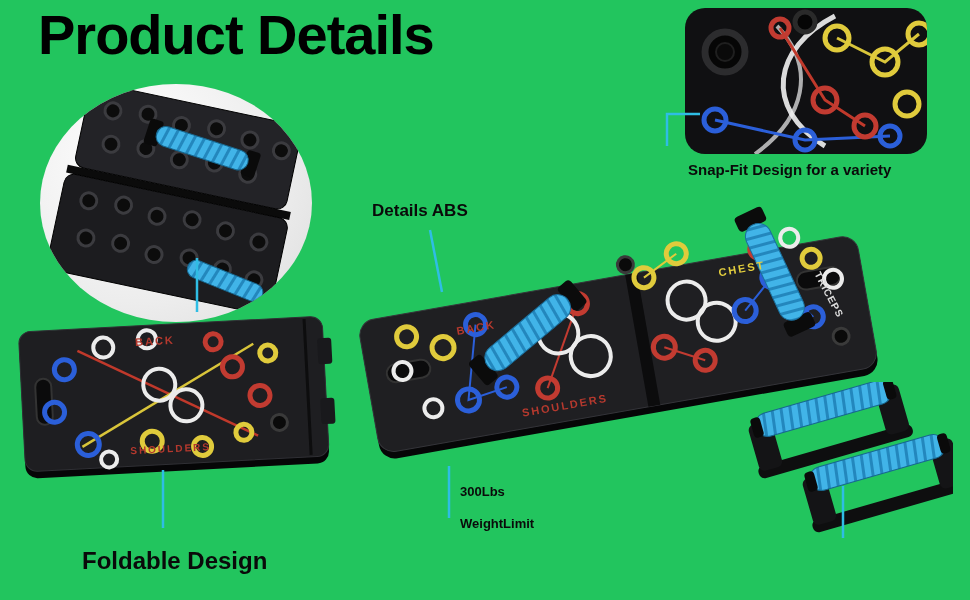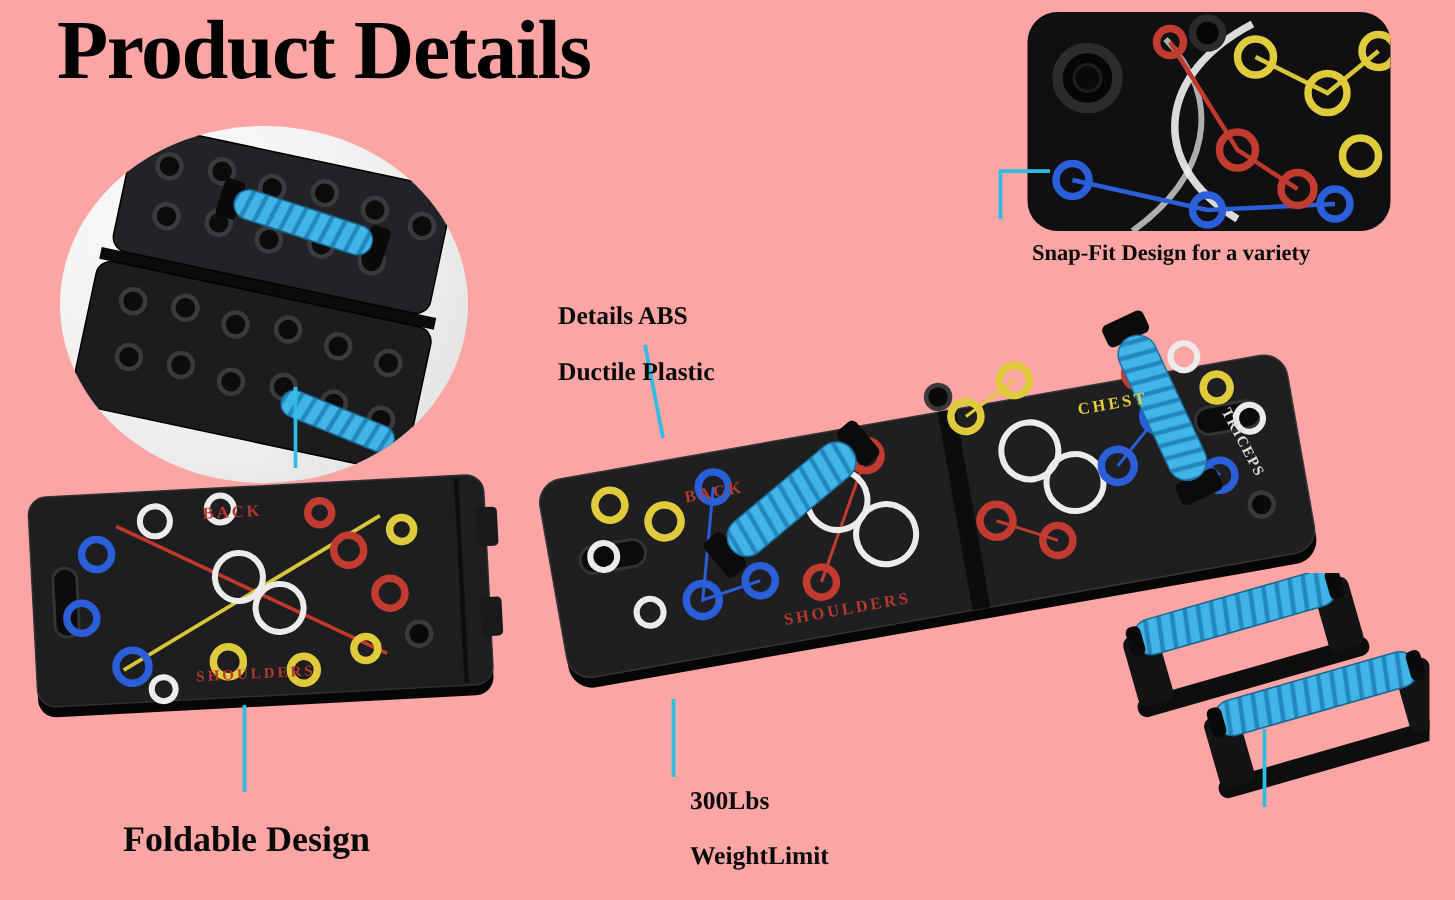--- a/index.html
+++ b/index.html
@@ -1,18 +1,18 @@
 <!DOCTYPE html>
 <html><head>
 <meta charset="utf-8">
 <style>
   html,body{margin:0;padding:0;background:#fff;}
   #canvas{
-    position:relative;width:970px;height:600px;background:#fca5a5;
-    overflow:hidden;font-family:Liberation Serif, serif;color:#0a0a0a;
+    position:relative;width:970px;height:600px;background:#22c55e;
+    overflow:hidden;font-family:Liberation Sans, sans-serif;color:#0a0a0a;
   }
   .abs{position:absolute;}
   .page-title{
     left:38px;top:2px;font-size:56px;font-weight:900;letter-spacing:-1px;
     color:#000;white-space:nowrap;z-index:6;
   }
   .photo{overflow:hidden;}
   .circle-photo{
     left:40px;top:84px;width:272px;height:238px;border-radius:50%;
     background:radial-gradient(circle at 35% 30%, #ffffff 0%, #ededed 60%, #dcdcdc 100%);
@@ -24,21 +24,21 @@
   }
   .main-board{left:355px;top:205px;width:545px;height:285px;z-index:3;}
   .fold-board{left:8px;top:298px;width:330px;height:200px;z-index:3;}
   .grips-photo{left:718px;top:382px;width:235px;height:165px;z-index:3;}
   .leader-overlay{left:0;top:0;width:970px;height:600px;z-index:5;pointer-events:none;}
   .callout{font-weight:bold;z-index:6;}
   .callout span{display:block;margin-top:16px;}
   .snap-callout{left:688px;top:145px;font-size:15px;line-height:1.18;}
   .durable-callout{left:372px;top:185px;font-size:17px;line-height:1.22;}
   .foldable-callout{left:82px;top:531px;font-size:24px;}
-  .weight-callout{left:460px;top:508px;font-size:17px;line-height:1.22;}
+  .weight-callout{left:460px;top:468px;font-size:13px;line-height:1.22;}
   .grips-callout{left:736px;top:541px;font-size:17px;line-height:1.18;}
 </style>
 </head>
 <body>
 
 <div id="canvas">
 
   <div class="abs page-title">Product Details</div>
 
   <div class="abs photo circle-photo">
@@ -283,21 +283,20 @@
       <line x1="449" y1="466" x2="449" y2="518"></line>
       <line x1="843" y1="486" x2="843" y2="538"></line>
     </g>
   </svg>
 
   <div class="abs callout snap-callout">
     <span>Snap-Fit Design for a variety</span>
   </div>
   <div class="abs callout durable-callout">
     <span>Details ABS</span>
-    <span>Ductile Plastic</span>
   </div>
   <div class="abs callout foldable-callout">
     <span>Foldable Design</span>
   </div>
   <div class="abs callout weight-callout">
     <span>300Lbs</span>
     <span>WeightLimit</span>
   </div>
   <div class="abs callout grips-callout">
   </div>

